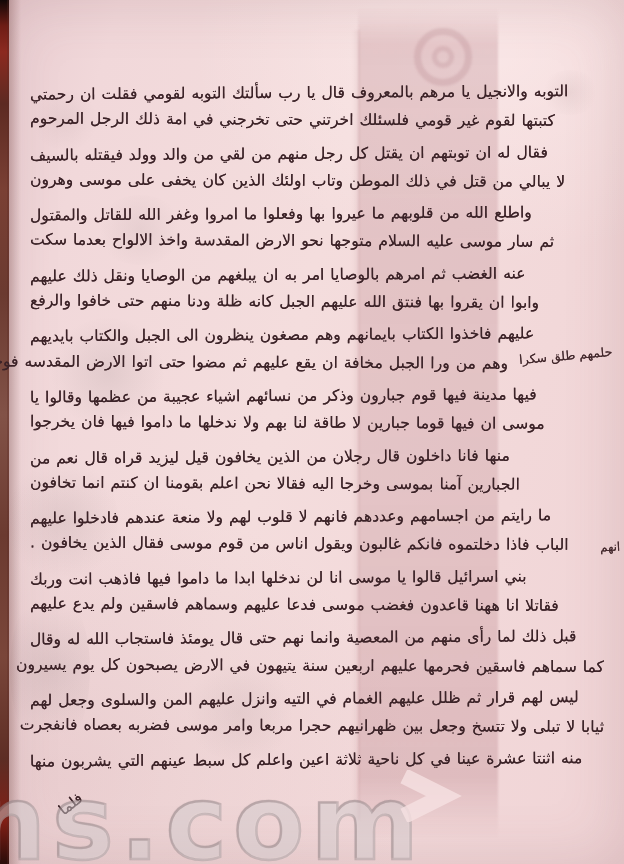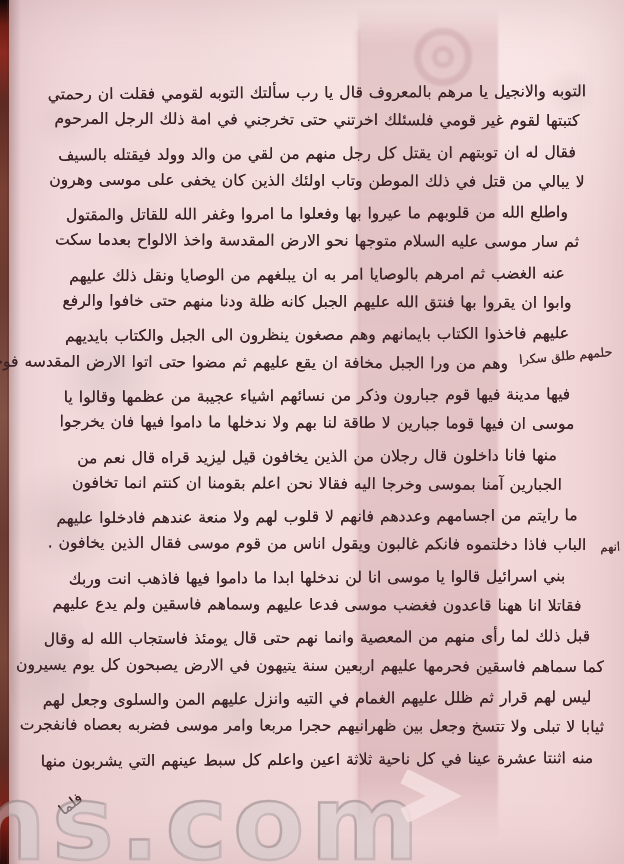--- a/index.html
+++ b/index.html
@@ -47,21 +47,21 @@
   .s1{left:48px;top:318px;width:120px;height:110px;background:radial-gradient(circle,rgba(125,110,112,.14),rgba(125,110,112,0) 70%);}
   .s2{left:8px;top:455px;width:110px;height:130px;background:radial-gradient(circle,rgba(140,120,122,.16),rgba(140,120,122,0) 70%);}
   .s3{left:95px;top:195px;width:90px;height:70px;background:radial-gradient(circle,rgba(130,112,115,.10),rgba(130,112,115,0) 70%);}
   .s4{left:180px;top:665px;width:120px;height:95px;background:radial-gradient(circle,rgba(130,112,115,.10),rgba(130,112,115,0) 70%);}
   .s5{left:10px;top:585px;width:80px;height:170px;background:radial-gradient(circle,rgba(110,95,98,.13),rgba(110,95,98,0) 70%);}
   .s6{left:540px;top:70px;width:60px;height:45px;background:radial-gradient(circle,rgba(150,120,122,.12),rgba(150,120,122,0) 70%);}
   .s7{left:30px;top:90px;width:70px;height:60px;background:radial-gradient(circle,rgba(150,125,126,.10),rgba(150,125,126,0) 70%);}
   
   .textblock{
     position:absolute;right:20px;left:30px;top:76px;
-    direction:rtl;text-align:center;color:#3c2328;
+    direction:rtl;text-align:left;color:#3c2328;
     font-size:15.6px;line-height:30.3px;
     text-shadow:0 0 .5px rgba(60,35,40,.85);
     word-spacing:1px;
   }
   .line{height:30.3px;white-space:nowrap;overflow:visible;transform-origin:right center;}
   .line:nth-child(odd){transform:rotate(-.35deg);}
   .line:nth-child(even){transform:rotate(.25deg);}
   .line:nth-child(10){padding-right:96px;}
   
   .gloss1{position:absolute;right:12px;top:348px;direction:rtl;font-size:12.5px;color:#43282c;

